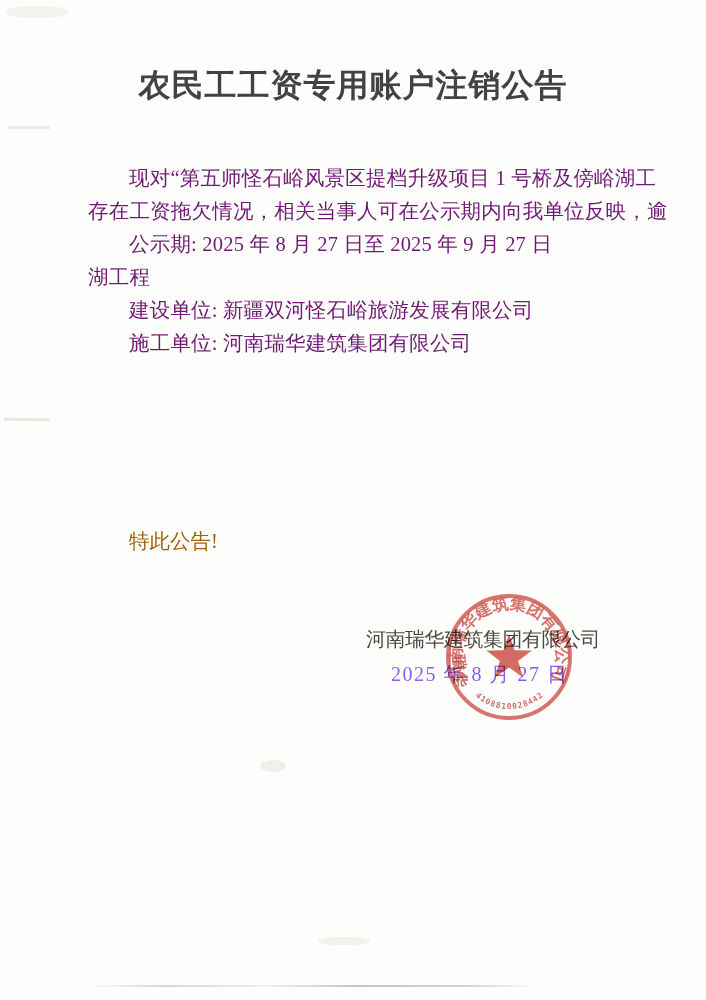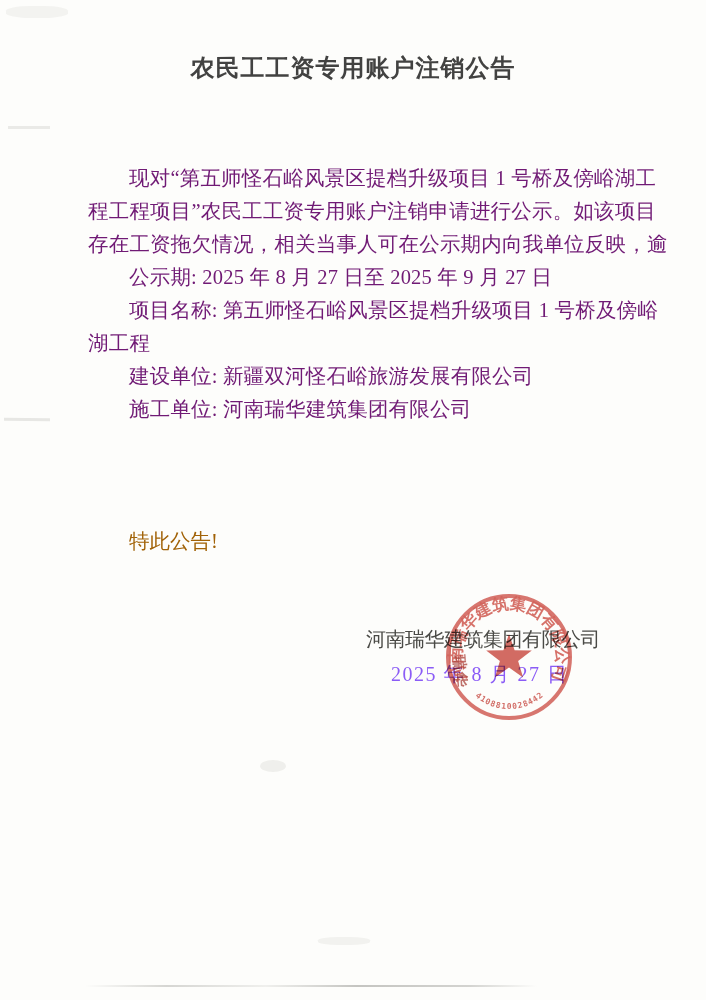--- a/index.html
+++ b/index.html
@@ -3,22 +3,22 @@
 <meta charset="utf-8">
 <style>
   html,body { margin:0; padding:0; background:#ffffff; }
   .page {
     position:relative; width:706px; height:1000px;
     background:#fdfdfb;
     overflow:hidden;
     font-family:"Liberation Serif","DejaVu Serif",serif;
   }
   .doc-title {
-    position:absolute; top:52px; left:0; width:706px;
-    text-align:center; font-size:24px; font-weight:bold;
+    position:absolute; top:64px; left:0; width:706px;
+    text-align:center; font-size:32px; font-weight:bold;
     color:#424241; letter-spacing:1px;
   }
   .body-lines { position:absolute; left:88px; top:162px; width:540px; }
   .body-line {
     height:33px; line-height:33px; font-size:20.5px;
     color:#701a75; white-space:nowrap; letter-spacing:0.2px;
   }
   .body-line.indent { padding-left:41px; }
   .closing {
     position:absolute; left:129px; top:527px;
@@ -51,24 +51,22 @@
 </style>
 </head>
 <body>
 
 <div class="page">
 
   <div class="doc-title">农民工工资专用账户注销公告</div>
 
   <div class="body-lines">
     <div class="body-line indent">现对“第五师怪石峪风景区提档升级项目 1 号桥及傍峪湖工</div>
-    <div class="body-line">程工程项目”农民工工资专用账户注销申请进行公示。如该项目</div>
     <div class="body-line">存在工资拖欠情况，相关当事人可在公示期内向我单位反映，逾</div>
     <div class="body-line indent">公示期: 2025 年 8 月 27 日至 2025 年 9 月 27 日</div>
-    <div class="body-line indent">项目名称: 第五师怪石峪风景区提档升级项目 1 号桥及傍峪</div>
     <div class="body-line">湖工程</div>
     <div class="body-line indent">建设单位: 新疆双河怪石峪旅游发展有限公司</div>
     <div class="body-line indent">施工单位: 河南瑞华建筑集团有限公司</div>
   </div>
 
   <div class="closing">特此公告!</div>
 
   <div class="sig-company">河南瑞华建筑集团有限公司</div>
   <div class="sig-date">2025 年 8 月 27 日</div>
 

